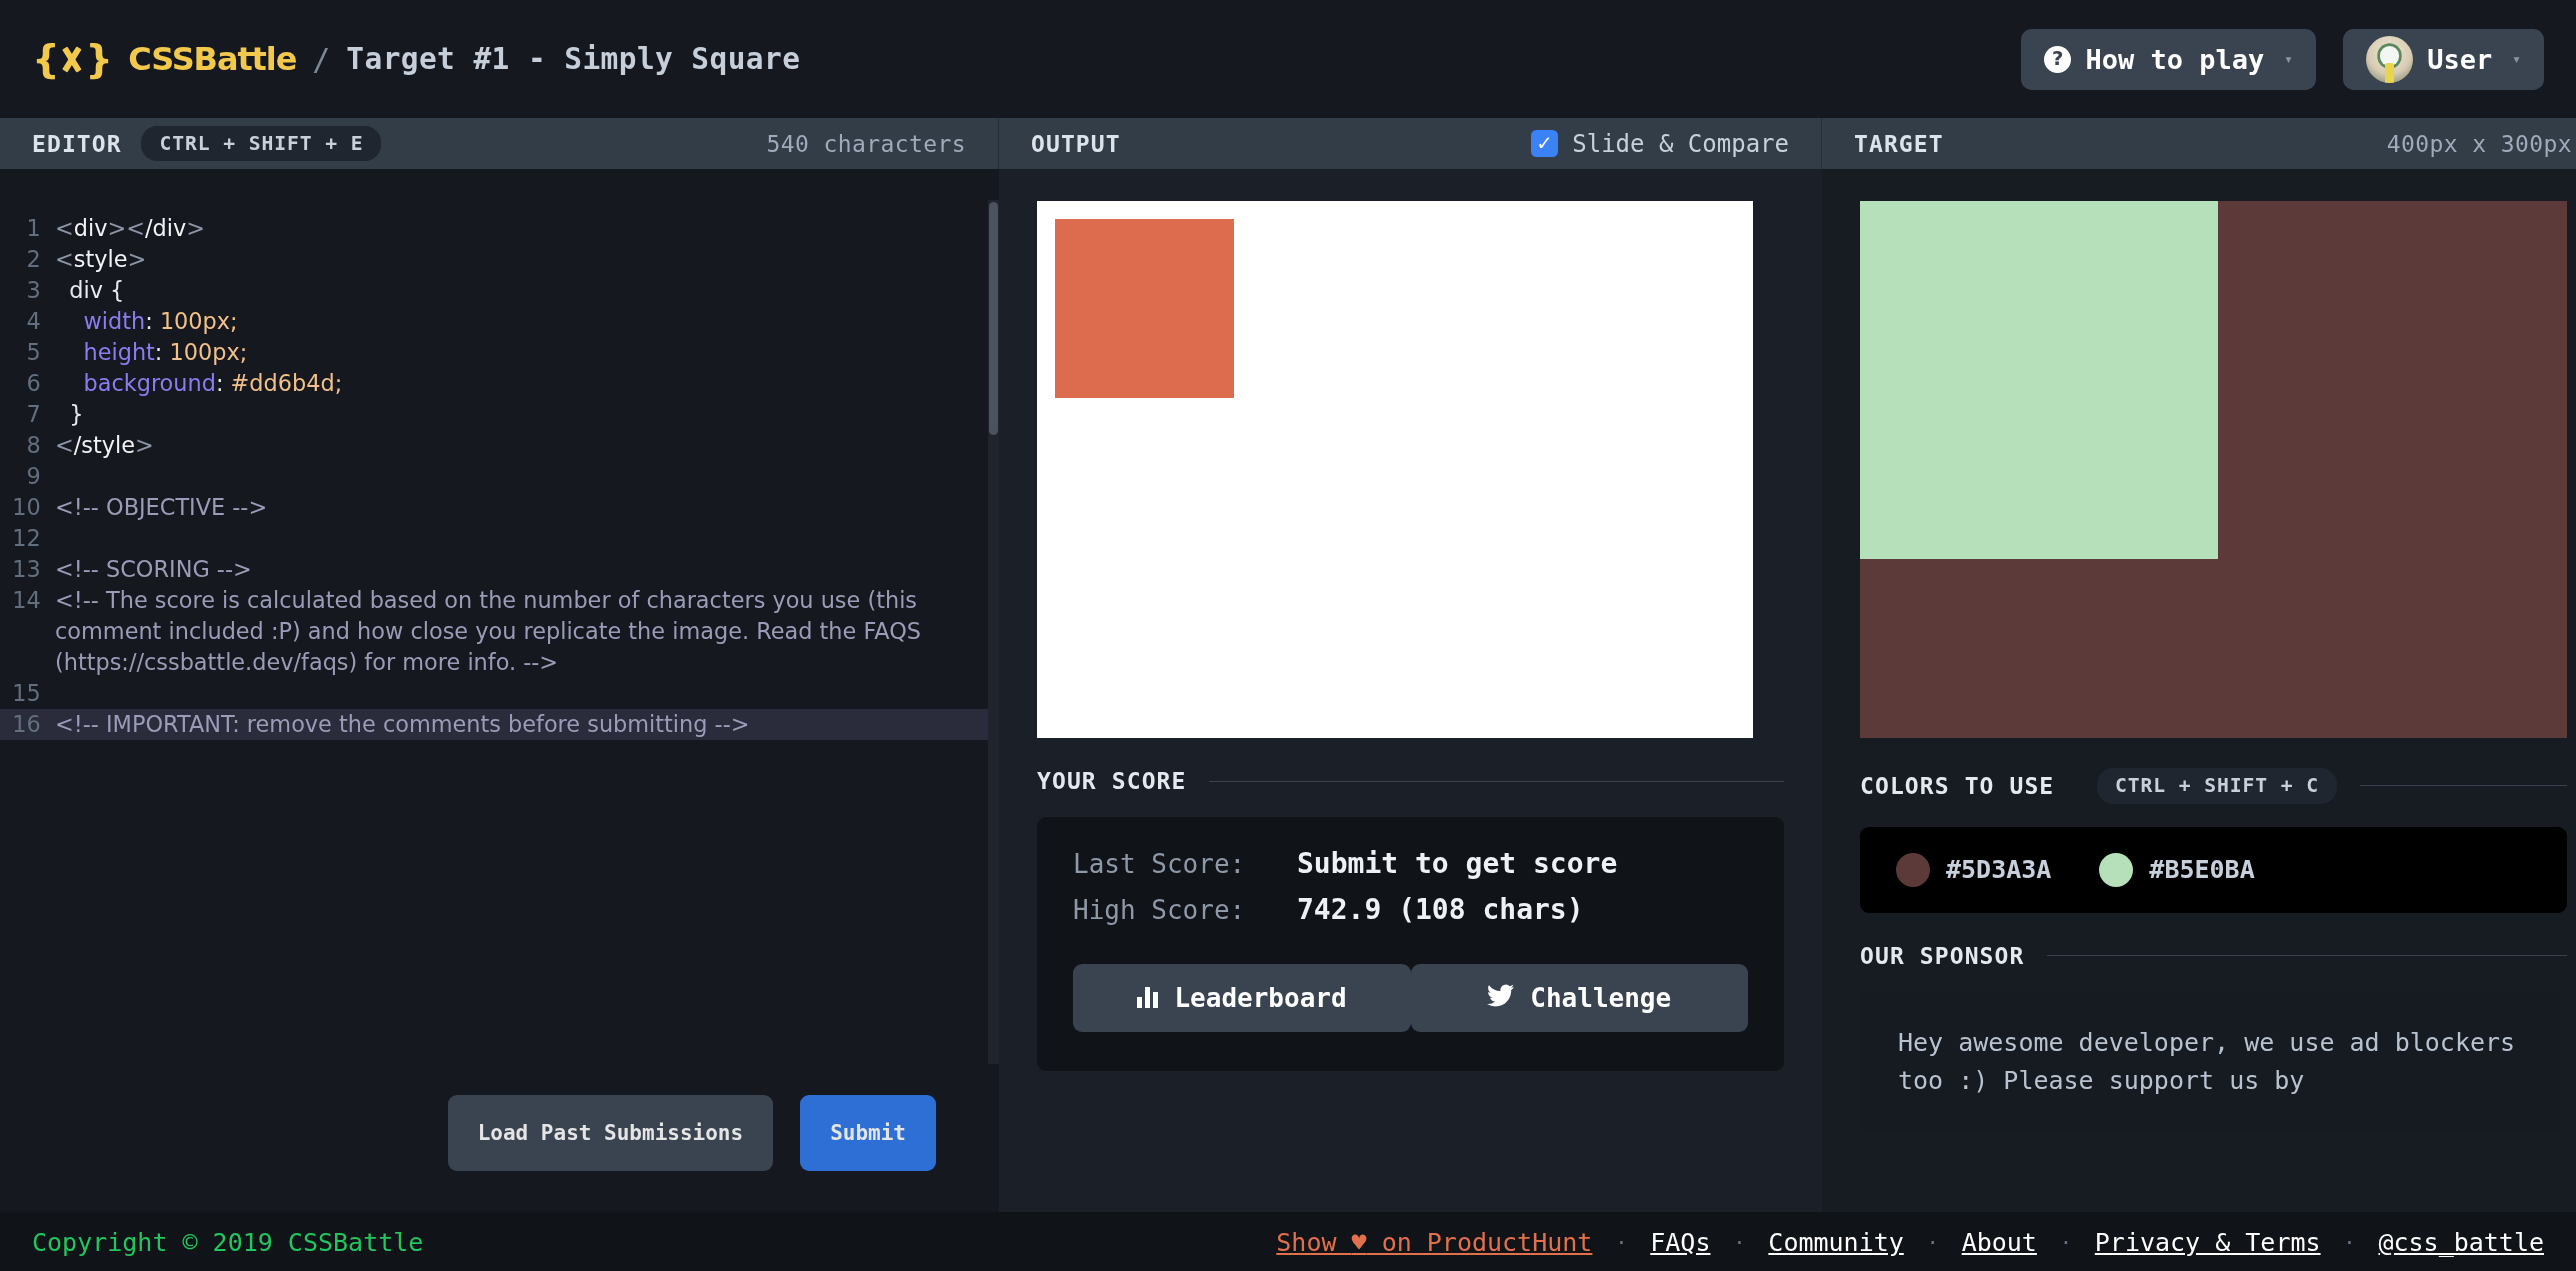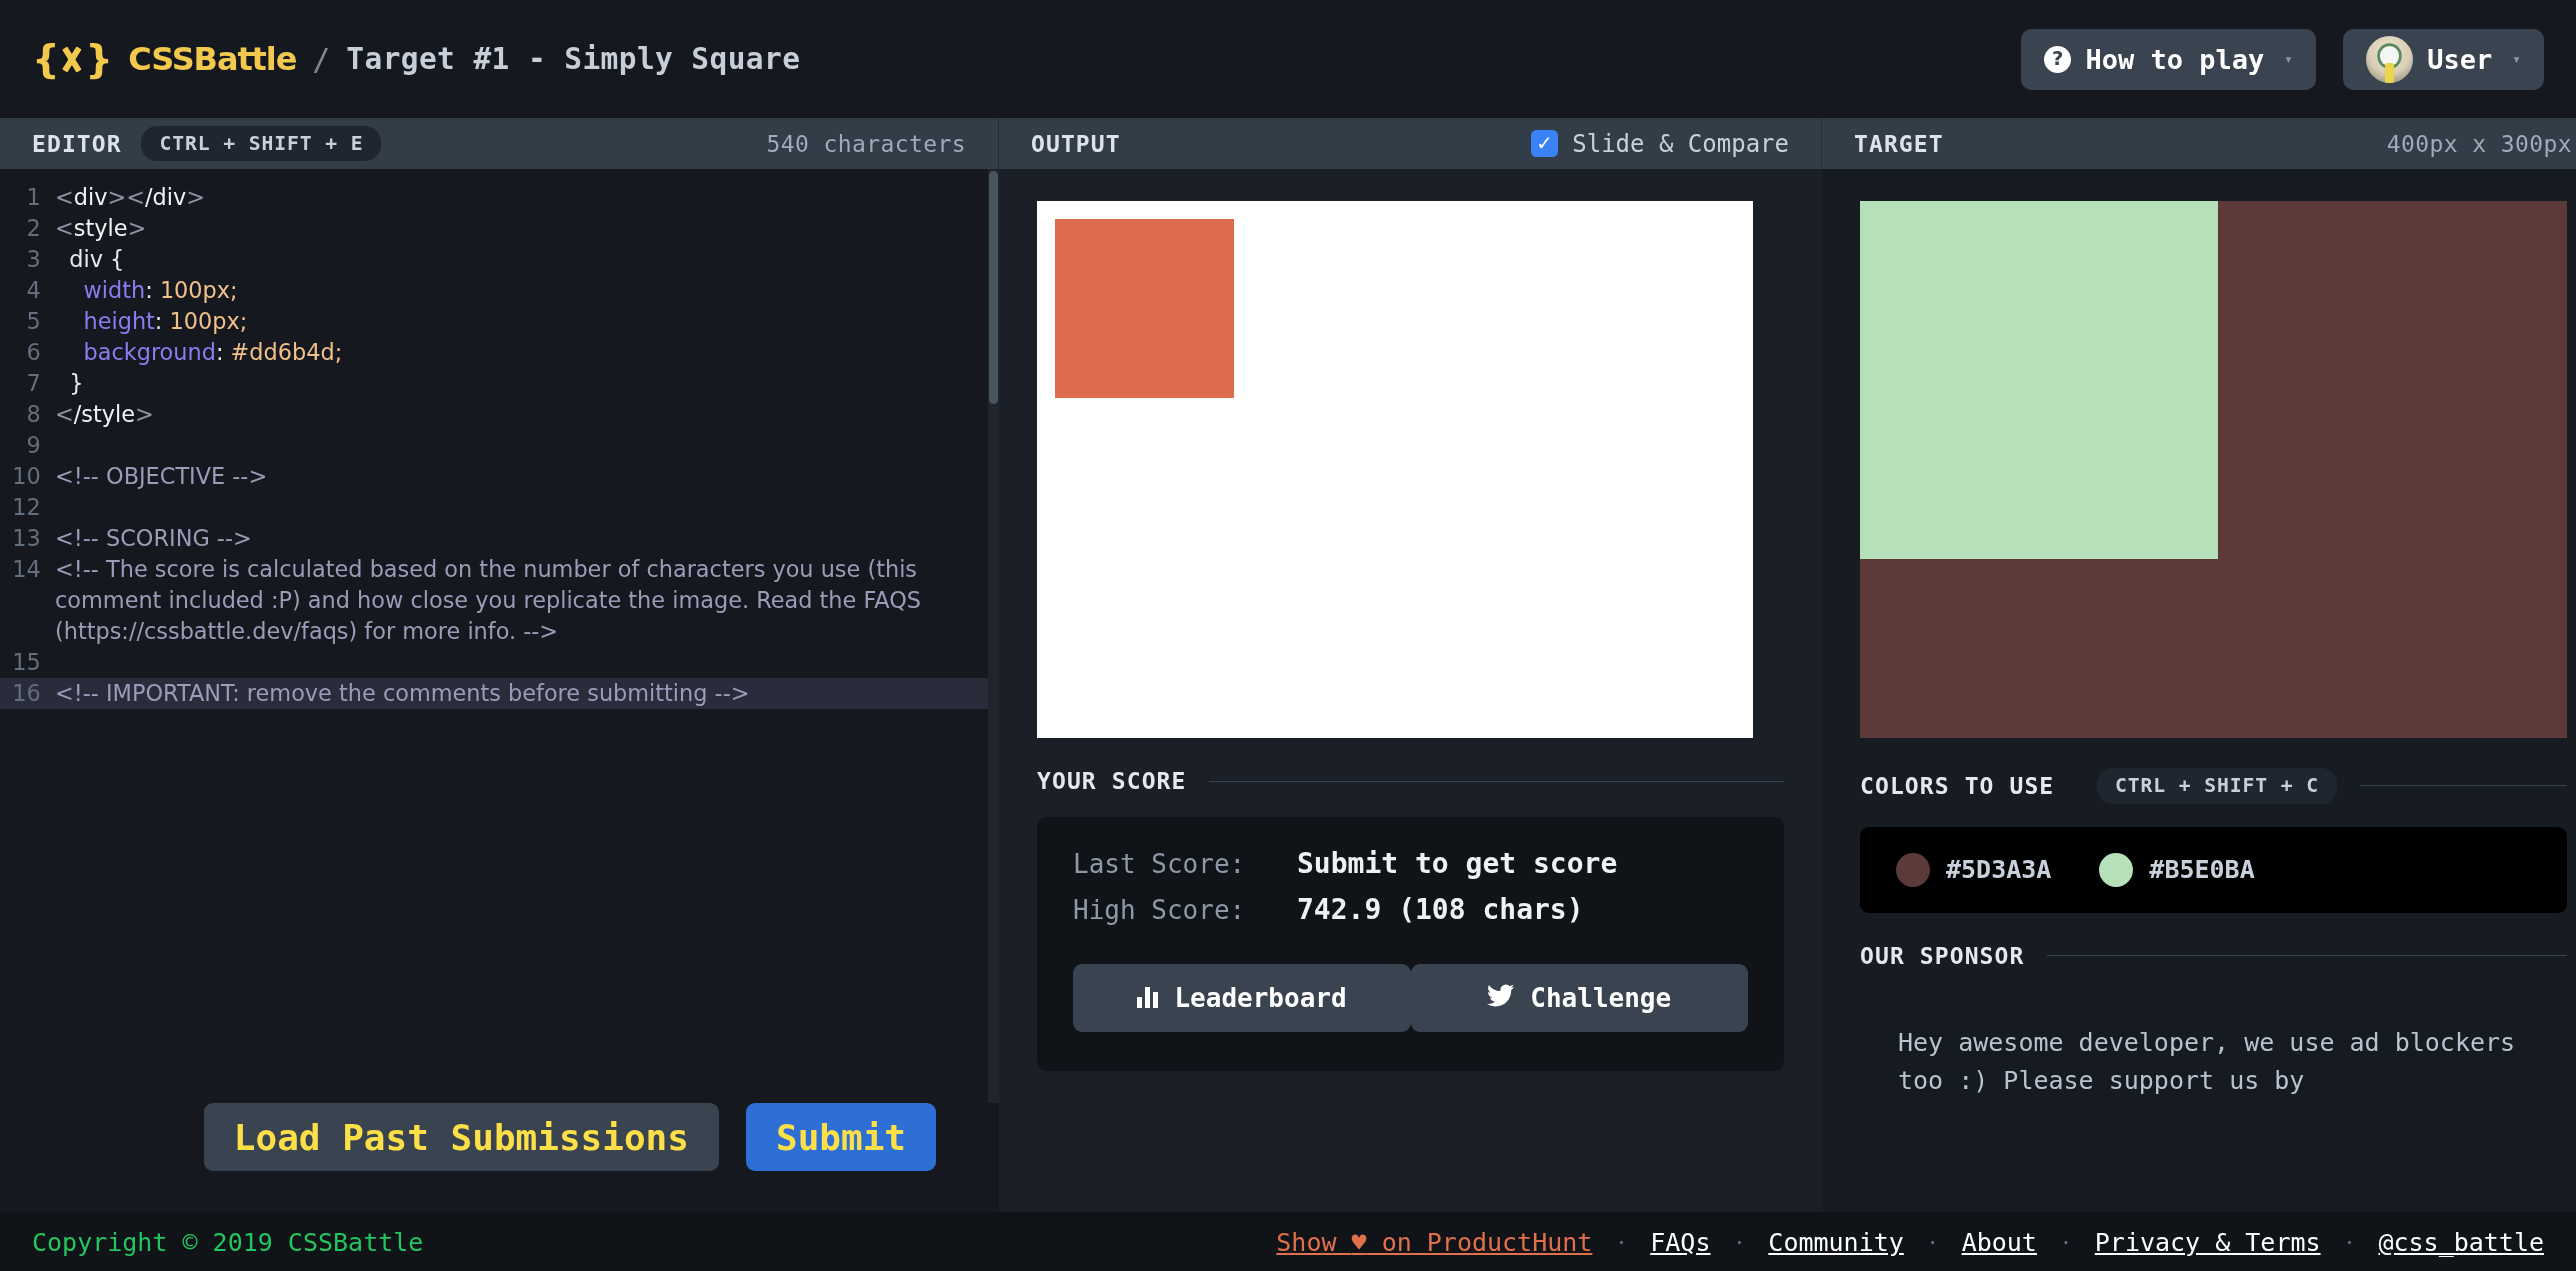--- a/index.html
+++ b/index.html
@@ -73,21 +73,21 @@
   }
   .avatar::after {
     content:""; position:absolute; left:50%; top:58%;
     width:9px; height:23px; margin-left:-4.5px;
     background:#E8D44D; border-radius:2.7px;
   }
 
   
   .columns { flex: 1 1 auto; display: flex; min-height: 0; }
   .col { display: flex; flex-direction: column; min-height: 0; }
-  .col-editor { width: 999px; flex: 0 0 999px; background: #15181E; }
+  .col-editor { width: 999px; flex: 0 0 999px; background: #15181E; gap: 31px; }
   .col-output { width: 823px; flex: 0 0 823px; background: #1B1F27; }
   .col-target { flex: 1 1 auto; background: #171B22; }
 
   .panel-head {
     height: 51px; flex: 0 0 51px; background: #333D48;
     display: flex; align-items: center; padding: 0 32px;
     border-right: 0.9px solid #262D36;
   }
   .panel-title {
     color: #DDE3EA; font-size: 23px; font-weight: bold;
@@ -129,22 +129,22 @@
   .tok-sel   { color: #E7E9F0; }
 
   .editor-actions {
     flex: 0 0 auto; display: flex; justify-content: flex-end;
     align-items: center; gap: 27px; padding: 0 63px 41px 0;
     background: #15181E;
   }
   .btn {
     border: none; border-radius: 9px; cursor: pointer;
     font-family: "DejaVu Sans Mono", monospace;
-    font-size: 36px; font-weight: bold; color: #fde047;
-    height: 68px; padding: 0 30px;
+    font-size: 21px; font-weight: bold; color: #e5e5e5;
+    height: 76px; padding: 0 30px;
     display: flex; align-items: center; justify-content: center;
   }
   .btn-secondary { background: #3A4450; }
   .btn-primary { background: #2D6FD4; }
 
   
   .checkbox-row { margin-left: auto; display: flex; align-items: center; gap: 14.3px; cursor: pointer; }
   .checkbox {
     width: 27px; height: 27px; border-radius: 5.4px; background: #3B82F6;
     display: flex; align-items: center; justify-content: center;

